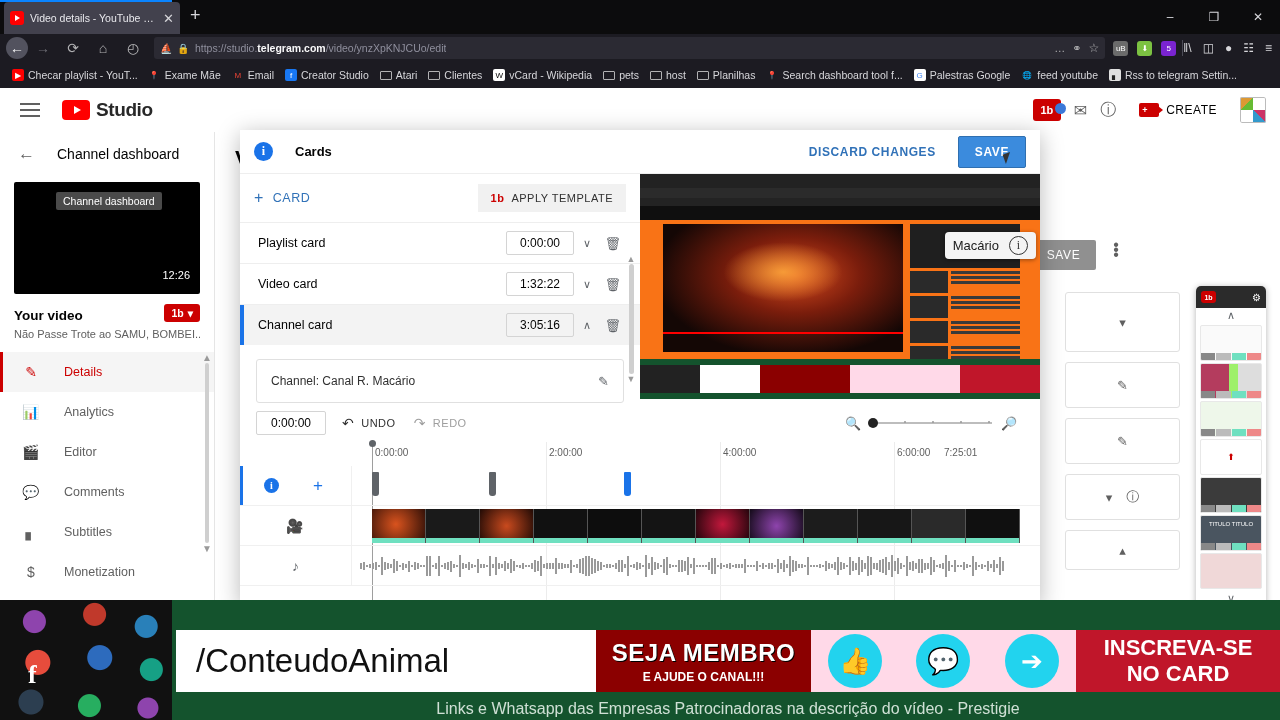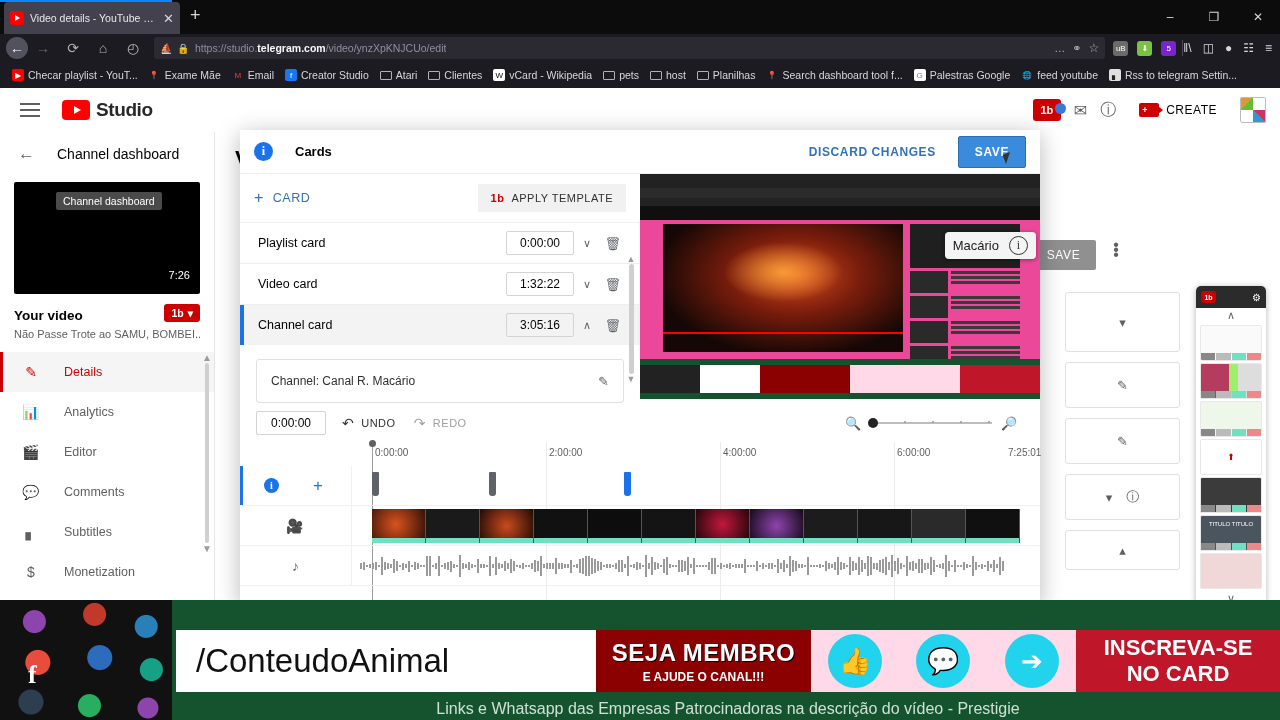--- a/index.html
+++ b/index.html
@@ -207,21 +207,21 @@
   .list-scroll .bar { width:5px; margin:0 auto; background:#cfcfcf; height:110px; border-radius:3px; }
   .list-scroll .ar { text-align:center; font-size:9px; color:#9a9a9a; }
 
   
   .preview { position:absolute; left:400px; top:0; width:400px; height:225px; background:#141414;
              overflow:hidden; }
   .pv-chrome { height:14px; background:#222; }
   .pv-url { height:10px; background:#2b2b2b; }
   .pv-bm { height:8px; background:#232323; }
   .pv-yt { height:14px; background:#0f0f0f; }
-  .pv-stage { position:relative; height:155px; background:#ec4899; }
+  .pv-stage { position:relative; height:155px; background:#f97316; }
   .pv-video { position:absolute; left:23px; top:4px; width:240px; height:128px;
               background:radial-gradient(ellipse at 55% 40%, #d94b1e 0%, #7a1d0c 35%, #140705 75%);
               overflow:hidden; }
   .pv-glow { position:absolute; left:60px; top:18px; width:120px; height:60px;
              background:radial-gradient(ellipse, rgba(255,170,60,.85), rgba(255,80,20,0) 70%); }
   .pv-barred { position:absolute; left:0; right:0; bottom:18px; height:2px; background:#ff0000; }
   .pv-ctrls { position:absolute; left:0; right:0; bottom:2px; height:12px; }
   .pv-side { position:absolute; left:270px; top:4px; width:110px; }
   .pv-desc { background:#1f1f1f; height:44px; margin-bottom:3px; }
   .pv-rel { display:flex; gap:3px; margin-bottom:3px; }
@@ -469,21 +469,21 @@
       </div>
     </div>
 
     <div class="leftnav">
       <div class="back-row">
         <span class="back-arrow">←</span>
         <span class="back-title">Channel dashboard</span>
       </div>
       <div class="thumb-wrap">
         <div class="badge-hover">Channel dashboard</div>
-        <div class="dur">7:26</div>
+        <div class="dur">12:26</div>
       </div>
       <div class="yourvideo">
         <div class="yv-title">Your video</div>
         <div class="yv-sub">Não Passe Trote ao SAMU, BOMBEI...</div>
         <div class="yv-chip">
             <span>1b</span>
             <span>▾</span>
           </div>
       </div>
       <div class="navlist">
@@ -713,21 +713,21 @@
           <span class="vline" style="left:306px"></span>
           <span class="vline" style="left:480px"></span>
           <span class="vline" style="left:654px"></span>
           <span class="playhead" style="left:132px">
               <span class="dot"></span>
             </span>
           <span class="lbl" style="left:135px">0:00:00</span>
           <span class="lbl" style="left:309px">2:00:00</span>
           <span class="lbl" style="left:483px">4:00:00</span>
           <span class="lbl" style="left:657px">6:00:00</span>
-          <span class="lbl" style="left:768px">7:25:01</span>
+          <span class="lbl" style="left:704px">7:25:01</span>
         </div>
 
         <div class="tracks">
           <div class="track cards">
             <div class="track-head">
               <span class="info-circle" style="width:15px;height:15px;font-size:10px">i</span>
               <span style="color:#1a73e8;font-size:17px">+</span>
             </div>
             <div class="track-body">
               <span class="marker" style="left:20px;background:#5f6368"></span>

